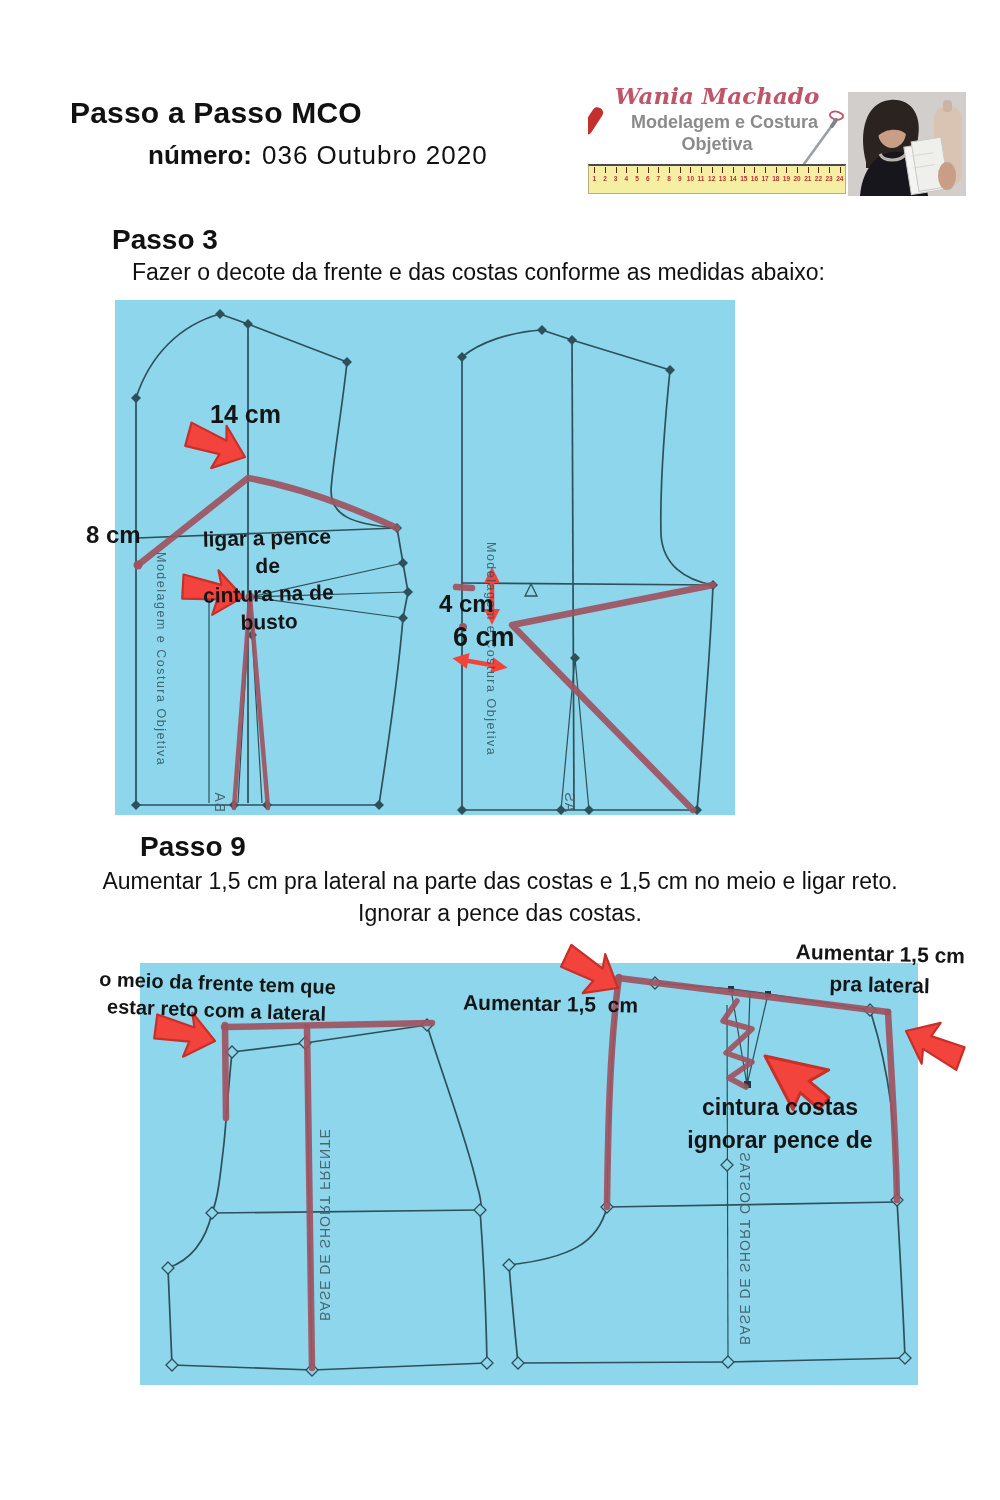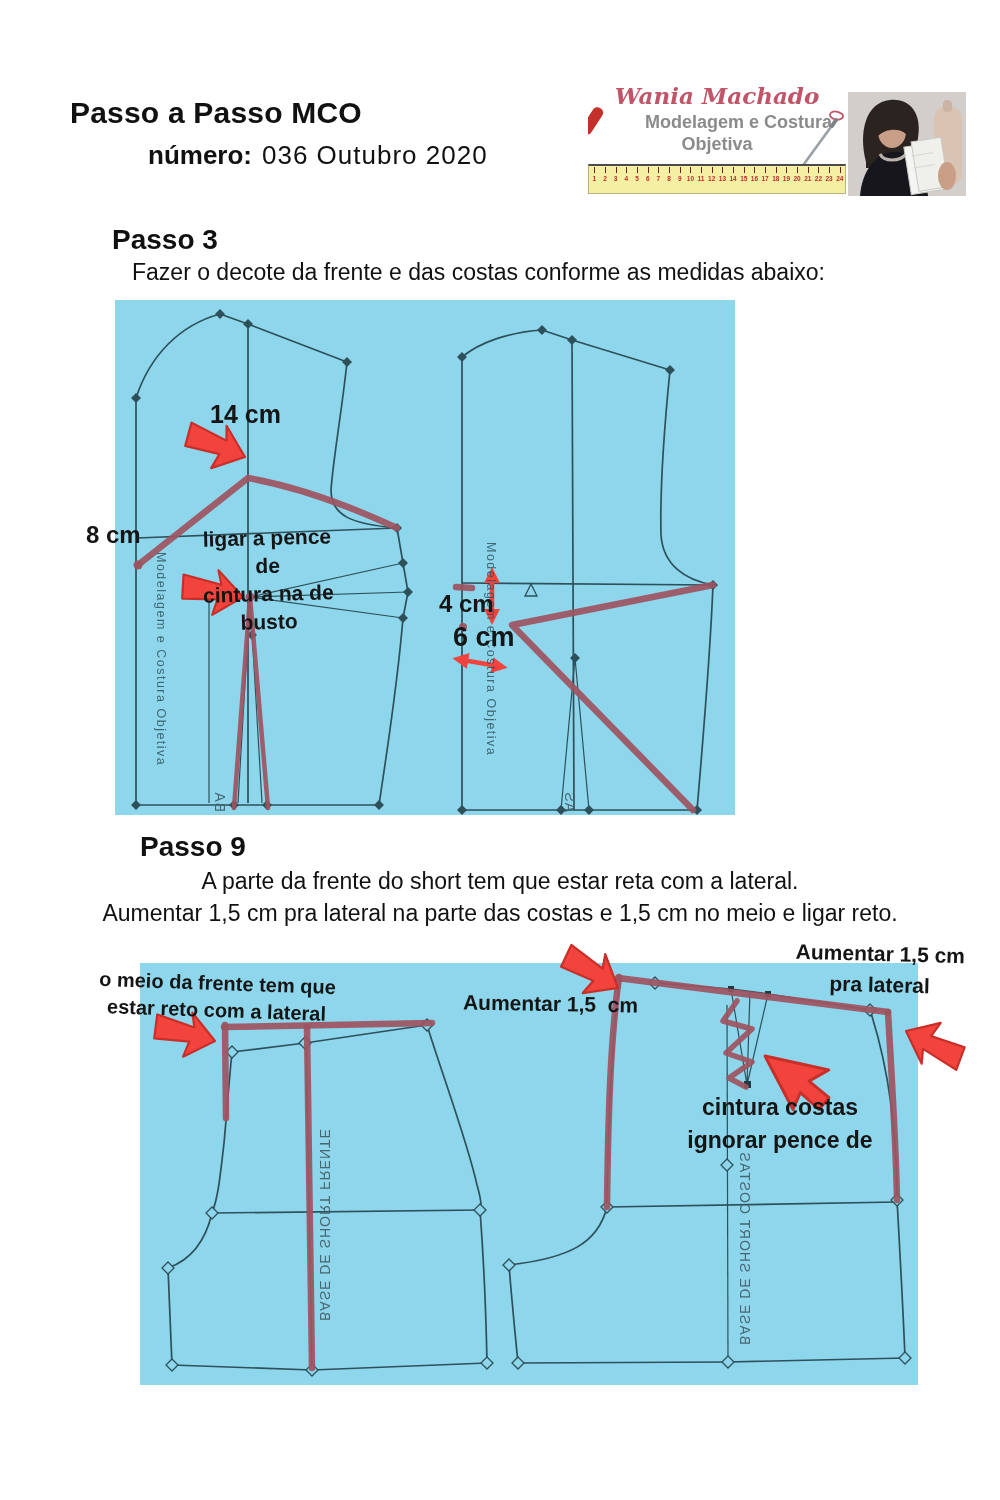--- a/index.html
+++ b/index.html
@@ -9,21 +9,21 @@
   
   #page-title{left:70px;top:96px;font-size:30px;font-weight:800;letter-spacing:.2px;}
   #number-line{left:148px;top:140px;font-size:26px;}
   #number-line .numlab{font-weight:800;margin-right:10px;}
   #number-line .numval{font-weight:400;letter-spacing:1px;}
   
   #brand-logo{left:588px;top:84px;width:258px;height:110px;}
   .logo-script{position:absolute;left:0;right:0;top:-2px;text-align:center;
       font-family:"DejaVu Serif", serif;font-style:italic;font-size:23px;
       color:var(--rose);font-weight:600;}
-  .logo-sub1{position:absolute;left:0;right:0;top:28px;text-align:center;
+  .logo-sub1{position:absolute;left:0;right:0;top:28px;
       font-size:18px;font-weight:700;color:var(--gray);margin-left:43px;}
   .logo-sub2{position:absolute;left:0;right:0;top:50px;text-align:center;
       font-size:18px;font-weight:700;color:var(--gray);}
   #ruler-graphic{position:absolute;left:0;right:0;bottom:0;height:27px;
       background:var(--yellow);border:1px solid #b9b07a;border-top:2px solid #4a4a4a;
       display:flex;}
   .rtick{flex:1;position:relative;text-align:center;font-size:6.5px;font-weight:700;
       color:#c03030;padding-top:9px;}
   .rtick::before{content:'';position:absolute;left:50%;top:1px;width:1px;height:6px;background:#6d1f1f;}
   #seam-ripper-icon{position:absolute;left:0px;top:18px;}
@@ -230,22 +230,22 @@
     <div>ligar a pence de</div>
     <div>cintura na de</div>
     <div>busto</div>
   </div>
   <div class="lbl" style="left:324px;top:290px;font-size:24px;">4 cm</div>
   <div class="lbl" style="left:338px;top:322px;font-size:27px;font-weight:700;">6 cm</div>
 </div>
 
 <div class="abs" id="step4-heading">Passo 9</div>
 <div class="abs" id="step4-lines">
-  <div>A parte da frente do short tem que estar reta com a lateral.</div>
   <div>Aumentar 1,5 cm pra lateral na parte das costas e 1,5 cm no meio e ligar reto.</div>
+  <div>Ignorar a pence das costas.</div>
 </div>
 
 <div class="abs" id="step4-diagram">
   <svg width="778" height="422" viewBox="0 0 778 422">
 
     <g>
       <path class="tl" d="M92,89 L165,80 L287,62"></path>
       <path class="tl" d="M92,89 C88,130 86,160 84,180 C80,215 78,235 72,250"></path>
       <path class="tl" d="M72,250 Q62,293 28,305 L32,402"></path>
       <path class="tl" d="M32,402 L172,407 L347,400"></path>

